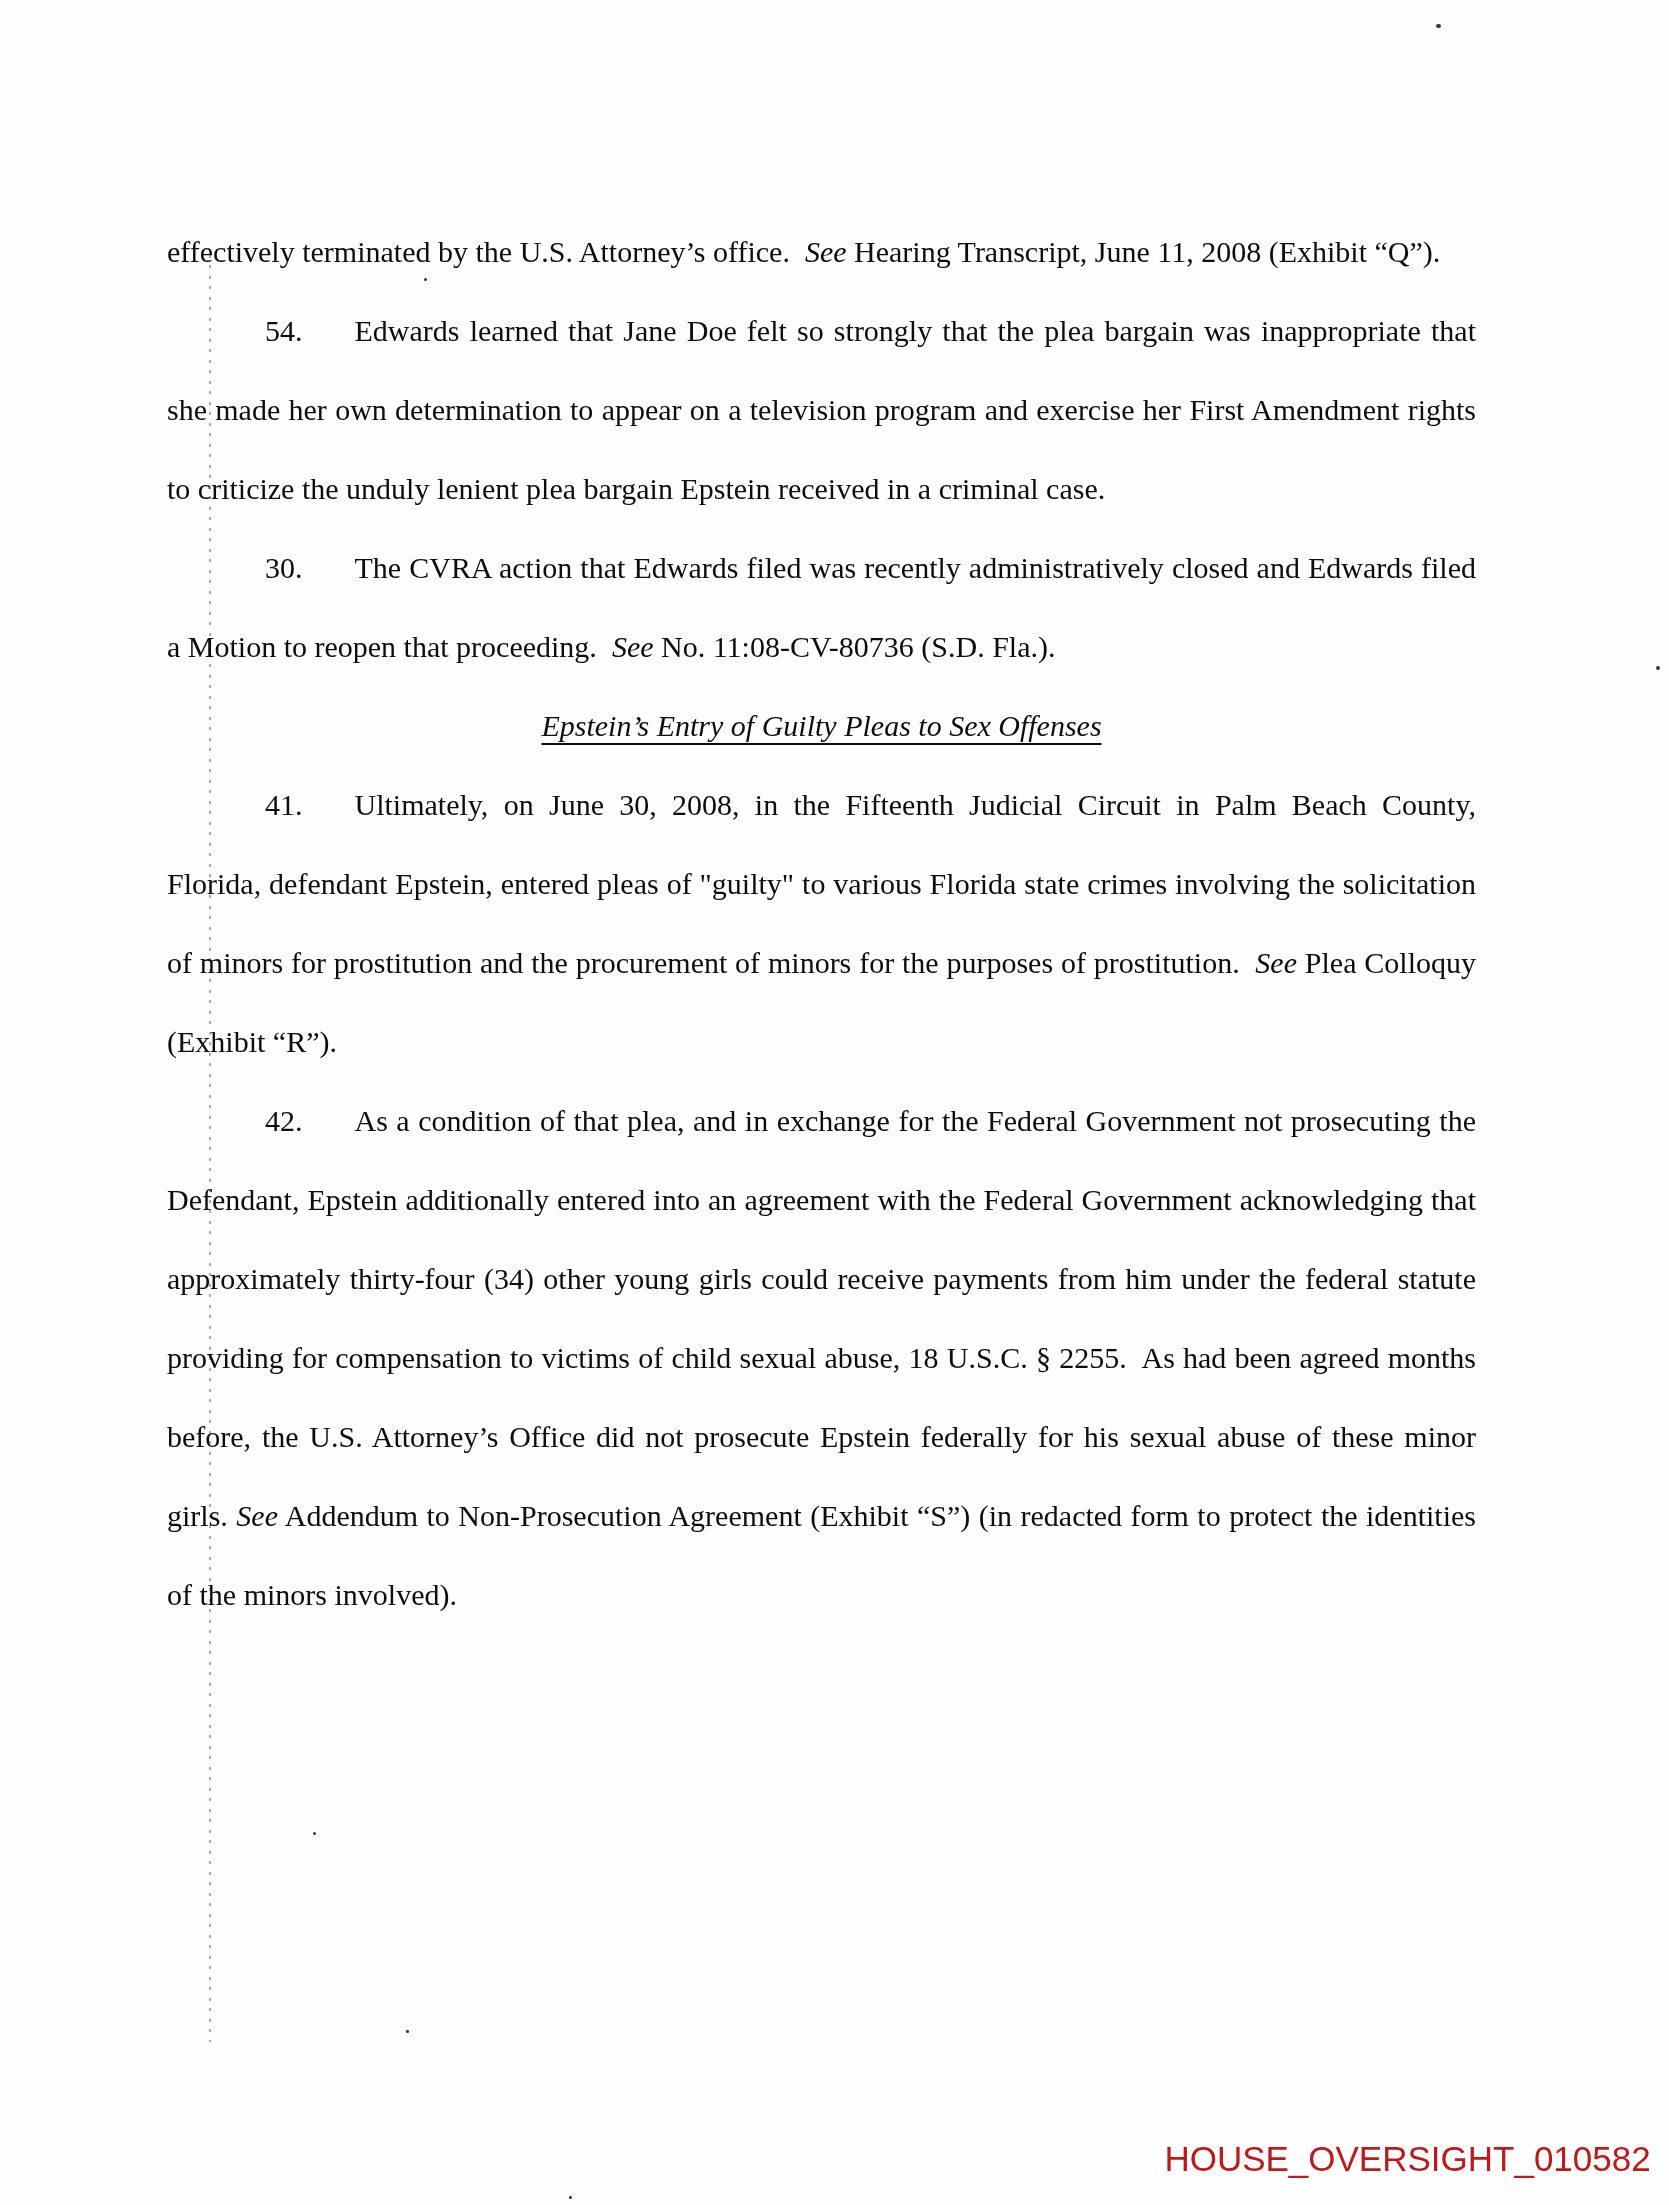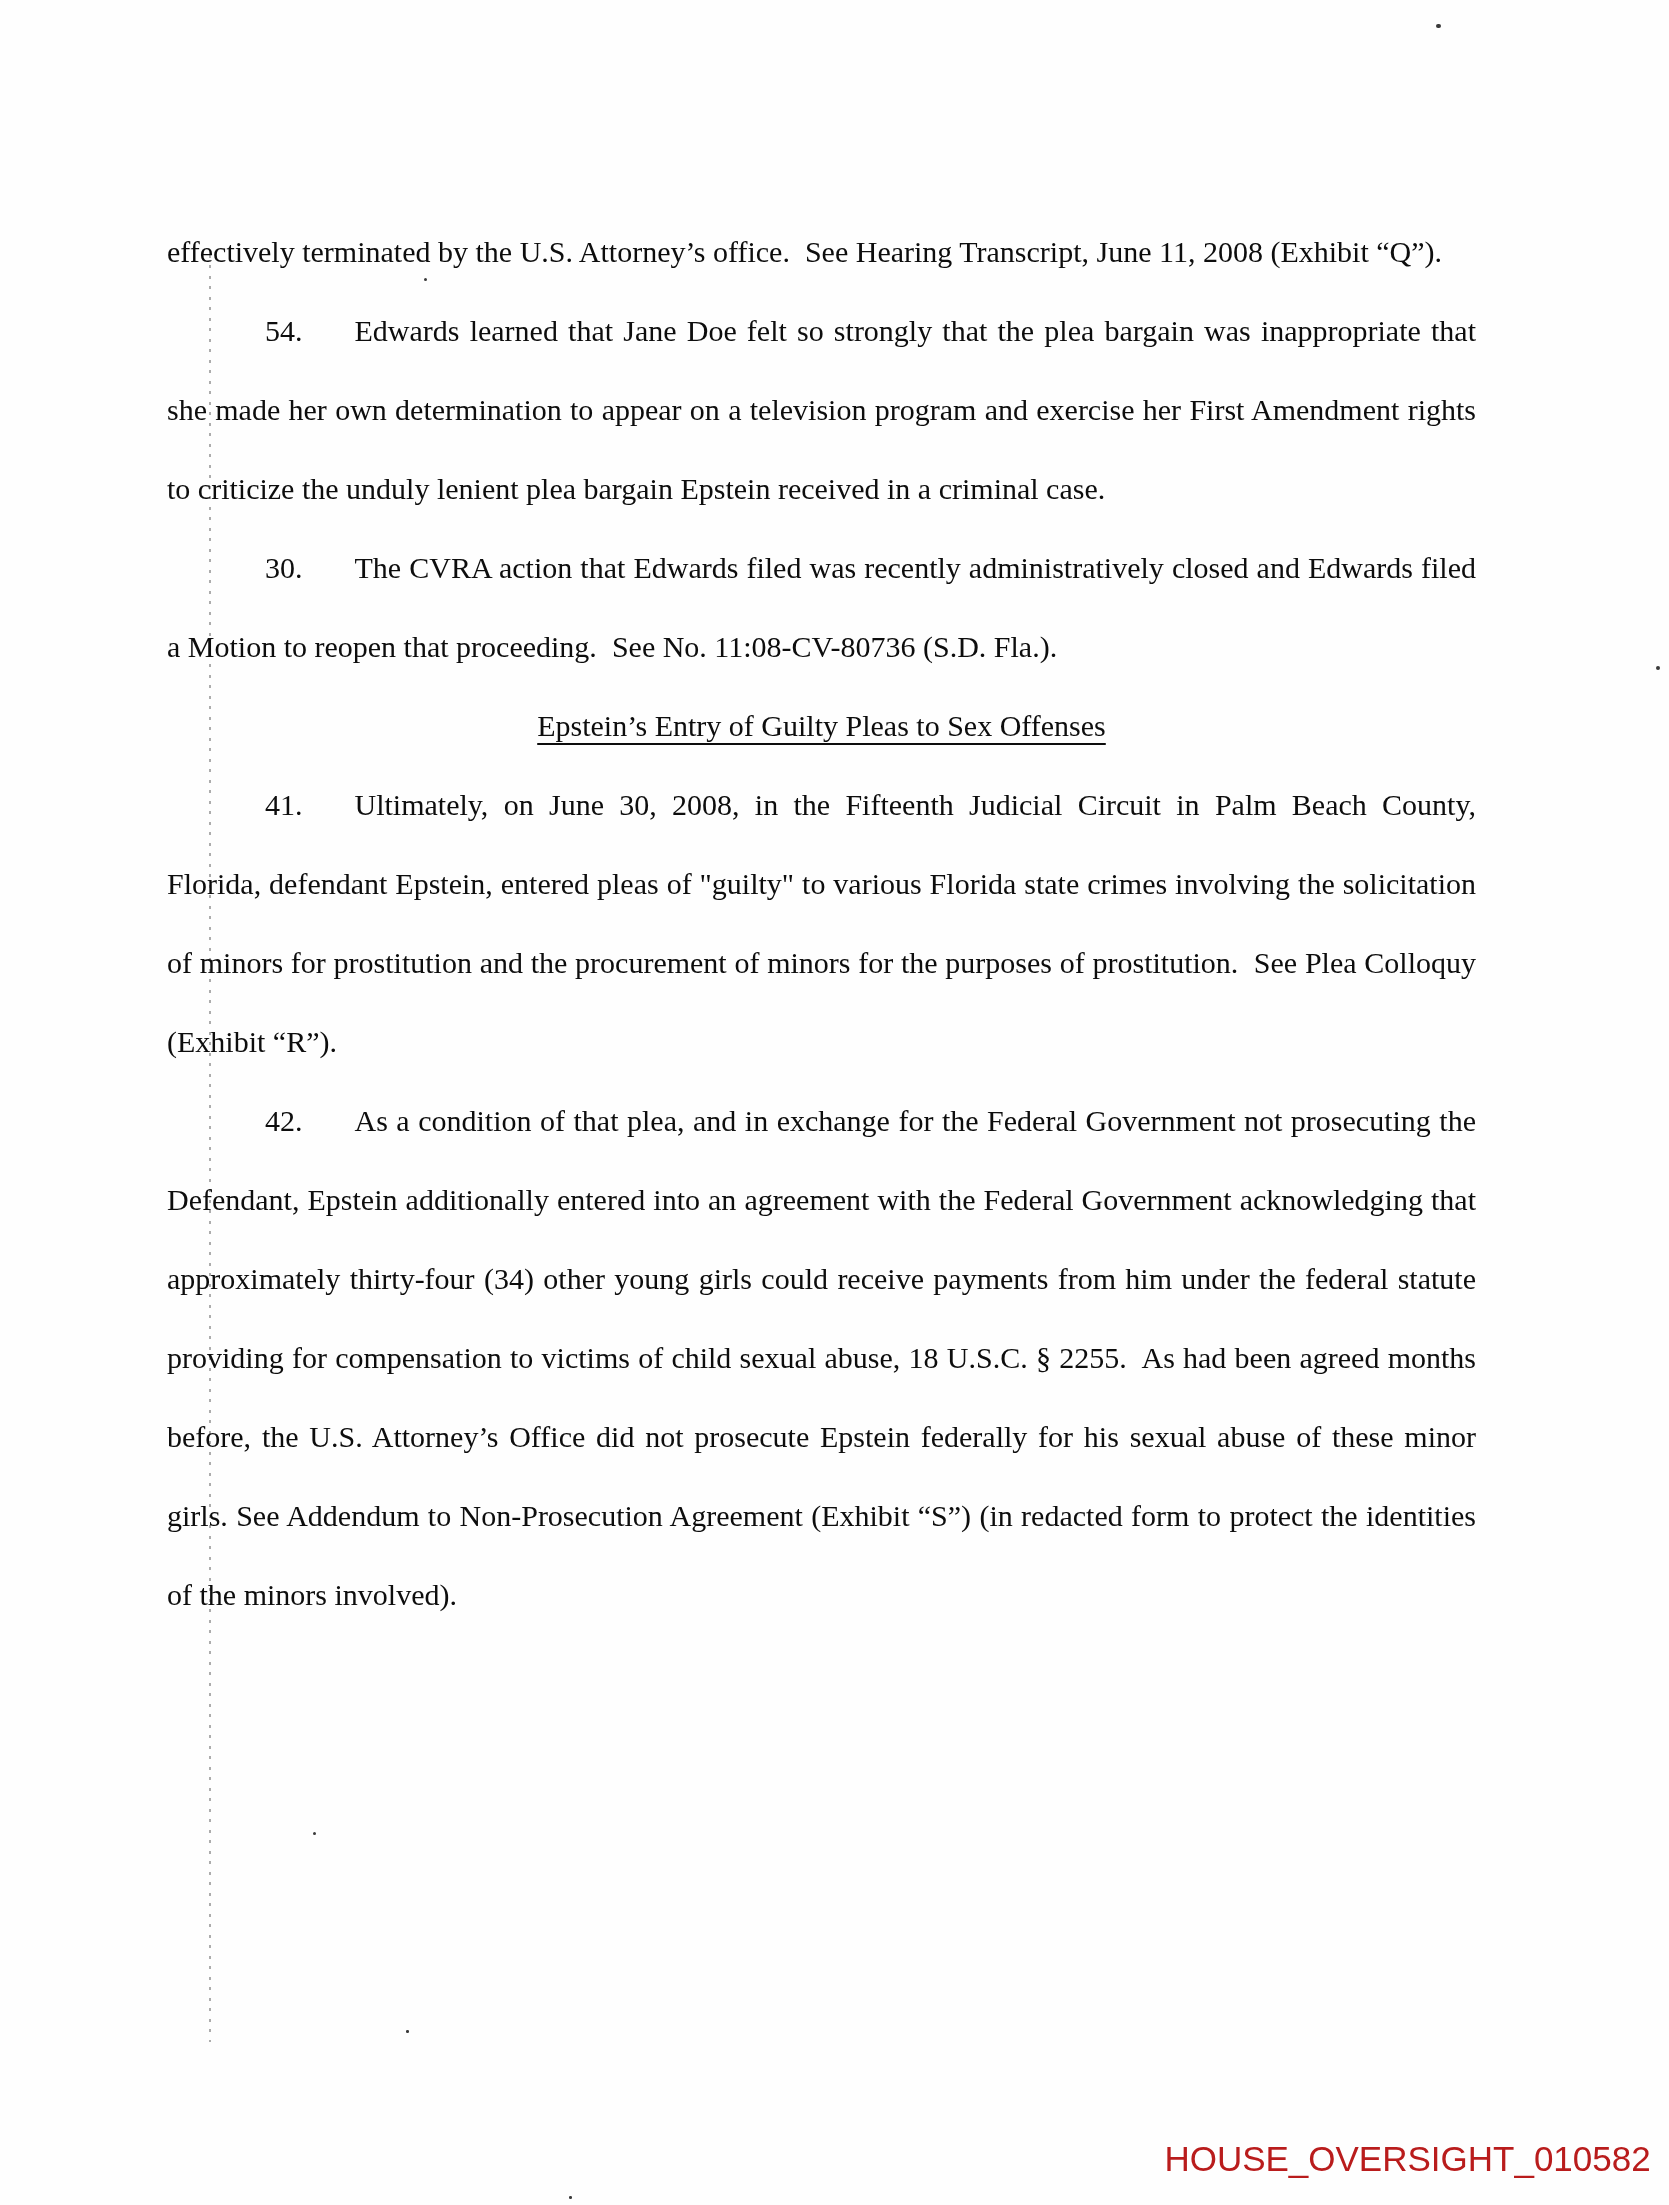--- a/index.html
+++ b/index.html
@@ -29,25 +29,27 @@
     margin: 0;
   }
   .body-para.numbered {
     text-indent: 98px;
   }
   .tab {
     display: inline-block;
     width: 52px;
   }
   .italic {
+    font-style: italic;
   }
   .section-heading {
     margin: 0;
     font-size: 30px;
     font-weight: normal;
+    font-style: italic;
     text-align: center;
     text-indent: 0;
     line-height: 79px;
     text-decoration: underline;
     text-underline-offset: 6.5px;
     text-decoration-thickness: 2px;
   }
   .page-number {
     position: absolute;
     left: 167px;

